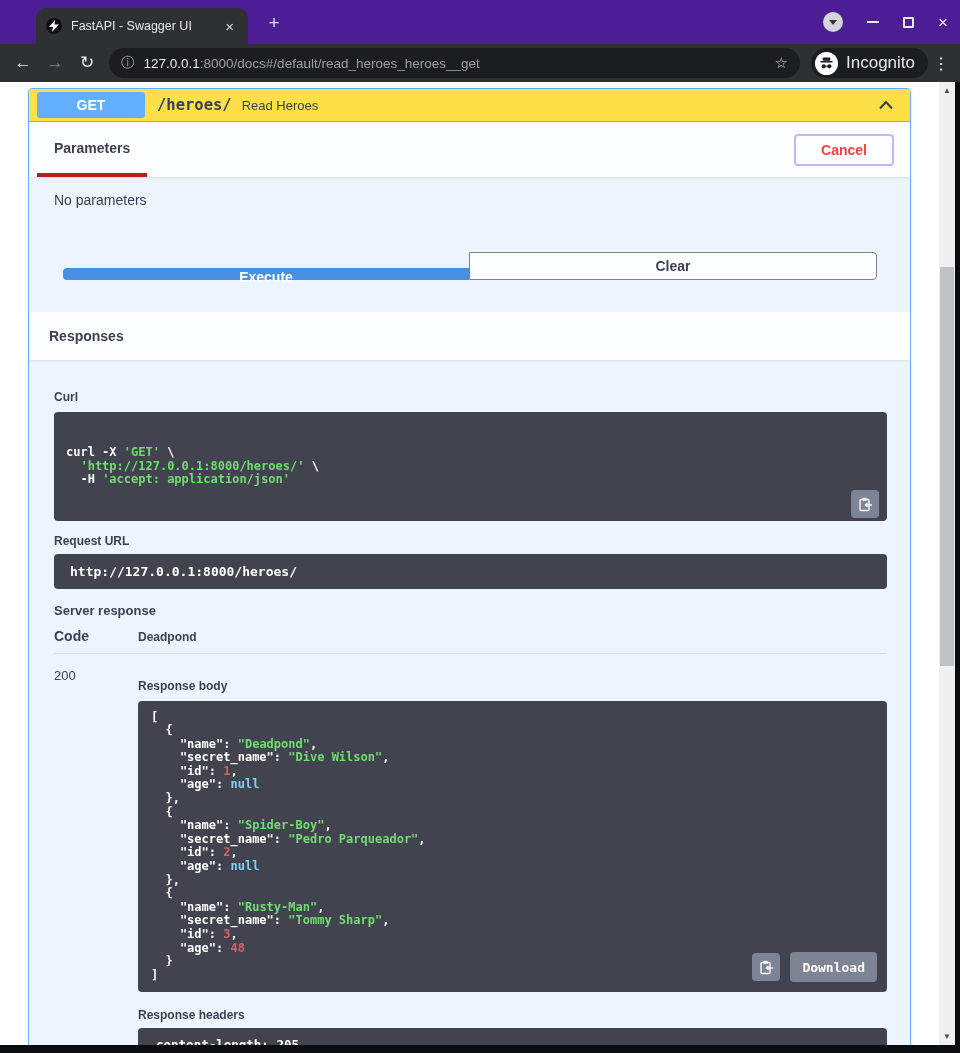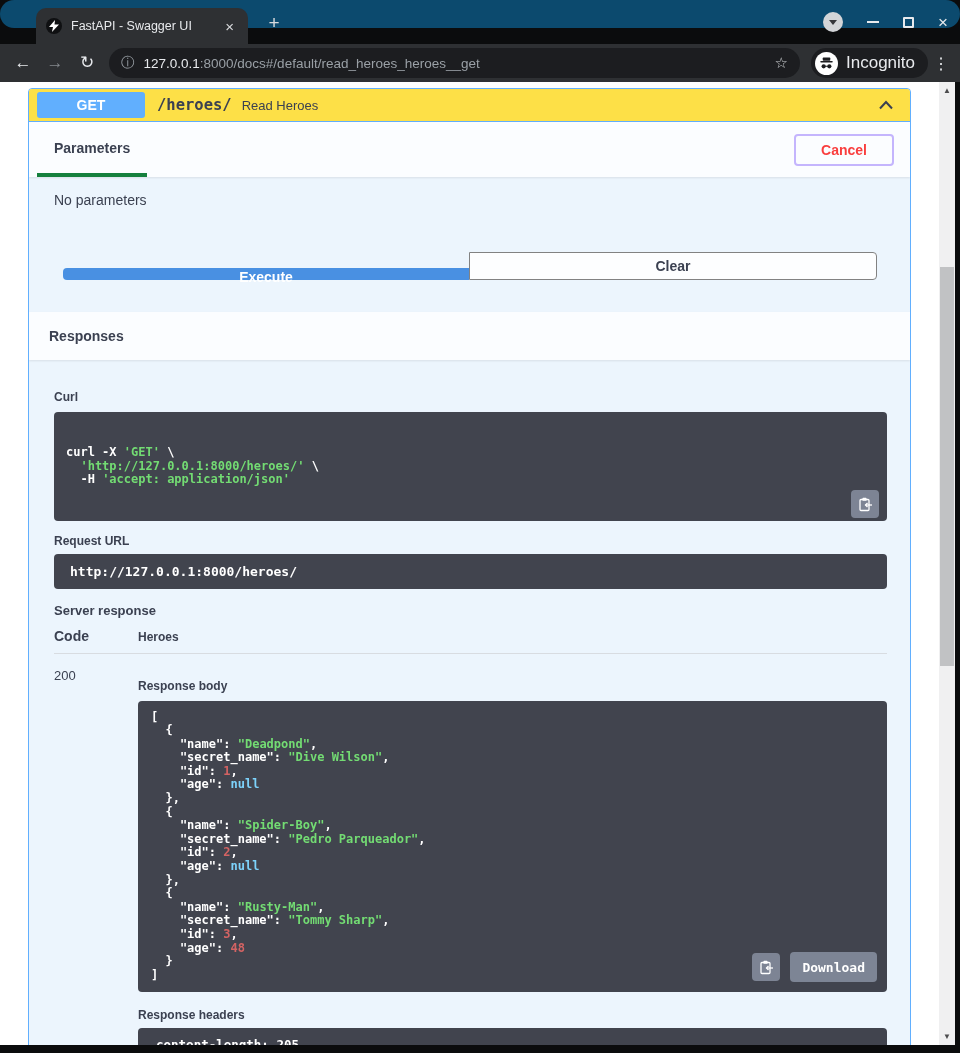--- a/index.html
+++ b/index.html
@@ -3,21 +3,21 @@
 <meta charset="utf-8">
 <style>
   html,body{margin:0;padding:0;width:960px;height:1053px;overflow:hidden;
     font-family:"Liberation Sans",sans-serif;background:#0b0c0d;}
   *{box-sizing:border-box;}
   button{font-family:inherit;cursor:pointer;}
 
   .window{position:relative;width:960px;height:1053px;background:#0b0c0d;overflow:hidden;}
 
   
-  .titlebar{position:absolute;top:0;left:0;right:0;height:28px;background:#0c4a6e;border-radius:18px;}
+  .titlebar{position:absolute;top:0;left:0;right:0;height:44px;background:#4c1d95;}
   .tab{position:absolute;left:36px;top:8px;width:212px;height:36px;background:#2e3033;
     border-radius:10px 10px 0 0;display:flex;align-items:center;gap:9px;padding:0 10px;}
   .favicon{width:16px;height:16px;border-radius:50%;background:#0f1012;display:flex;
     align-items:center;justify-content:center;flex:none;}
   .tab-title{color:#e8eaed;font-size:12.5px;flex:1;white-space:nowrap;overflow:hidden;}
   .tab-close{color:#d8dadd;font-size:15px;line-height:1;padding:2px 4px;}
   .newtab{position:absolute;left:262px;top:11px;color:#d8dadd;font-size:19px;width:24px;
     text-align:center;line-height:24px;}
   .winctl{position:absolute;right:12px;top:0;height:44px;display:flex;align-items:center;gap:24px;}
   .media-circle{width:20px;height:20px;border-radius:50%;background:#d3d5d8;display:flex;
@@ -62,21 +62,21 @@
     height:26px;line-height:26px;text-align:center;border-radius:3px;flex:none;}
   .endpoint-path{font-family:"DejaVu Sans Mono",monospace;font-weight:bold;font-size:15.5px;
     color:#3b4151;margin-left:12px;}
   .endpoint-summary{font-size:13px;color:#3b4151;margin-left:10px;}
   .chevron{margin-left:auto;margin-right:8px;display:flex;}
 
   .section-header{background:#fbfdff;display:flex;align-items:center;justify-content:space-between;
     box-shadow:0 1px 2px rgba(0,0,0,.09);position:relative;}
   .sh-params{height:55px;padding:0 16px 0 8px;}
   .param-tab{align-self:stretch;display:flex;align-items:center;padding:0 17px;
-    border-bottom:4px solid #15803d;font-size:14px;font-weight:bold;color:#3b4151;}
+    border-bottom:4px solid #b91c1c;font-size:14px;font-weight:bold;color:#3b4151;}
   .cancel-btn{border:2px solid #c4b5fd;color:#f93e3e;background:transparent;font-weight:bold;
     font-size:14px;border-radius:4px;padding:6px 25px;}
   .sh-responses{height:48px;padding:0 20px;}
   .responses-title{font-size:14px;font-weight:bold;color:#3b4151;}
 
   .params-body{padding:15px 25px 32px;}
   .no-params{font-size:14px;color:#3b4151;}
   .execute-row{display:flex;margin:44px 8px 0 9px;height:28px;}
   .execute-btn{flex:1;background:#4990e2;color:#fff;font-weight:bold;font-size:14px;border:none;
     border-radius:4px 0 0 4px;margin-top:16px;}
@@ -209,21 +209,21 @@
             </button>
           </div>
 
           <div class="block-label requrl-label">Request URL</div>
           <div class="code-block requrl-block">http://127.0.0.1:8000/heroes/</div>
 
           <div class="block-label server-label">Server response</div>
 
           <div class="resp-thead">
             <span class="code-h">Code</span>
-            <span class="details-h">Heroes</span>
+            <span class="details-h">Deadpond</span>
           </div>
 
           <div class="resp-row">
             <span class="status-code">200</span>
             <div>
               <div class="block-label rb-label">Response body</div>
               <div class="code-block body-block">
                 <div><span class="tk-p">[</span></div>
                   <div><span class="tk-p">  {</span></div>
                   <div><span class="tk-key">    "name": </span><span class="tk-str">"Deadpond"</span><span class="tk-p">,</span></div>

